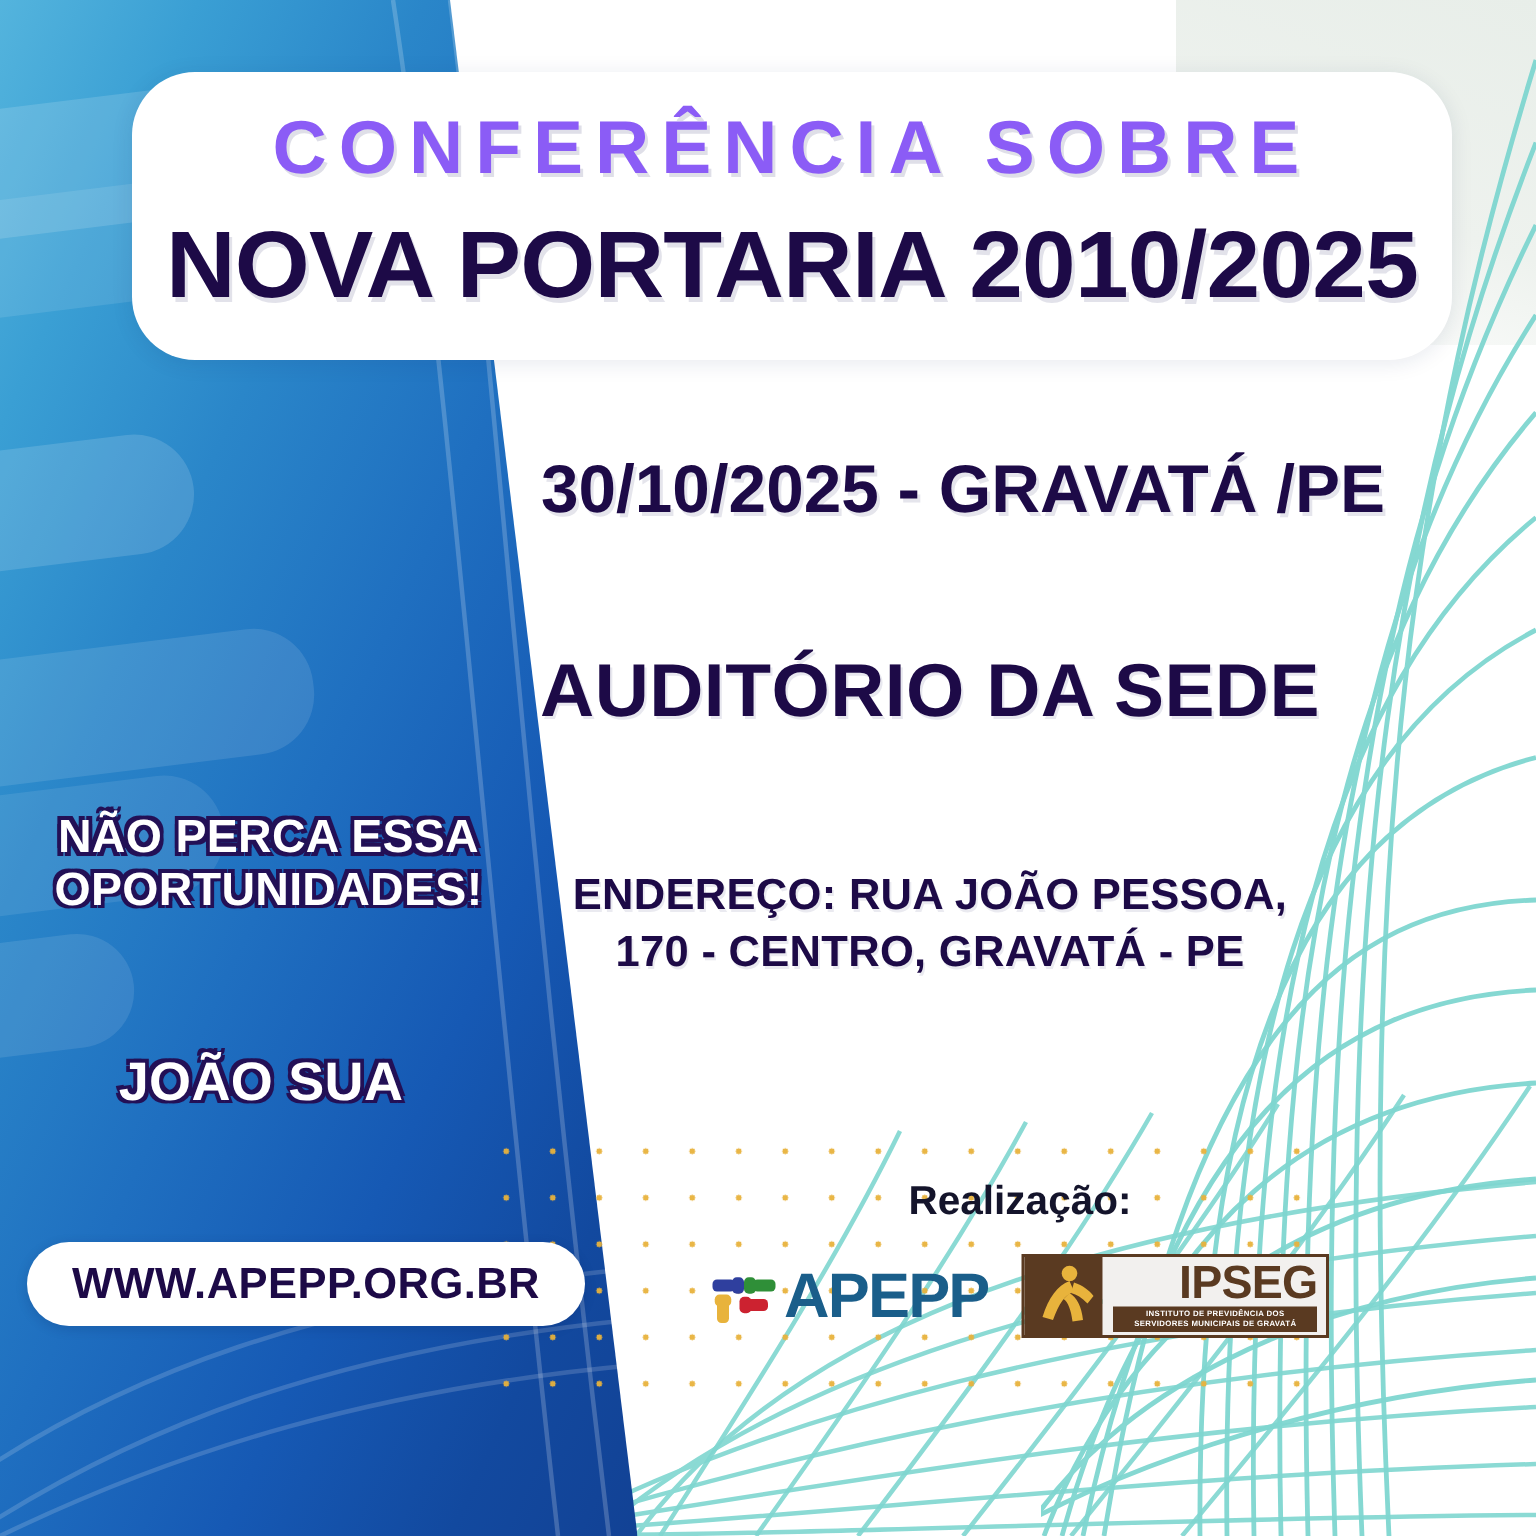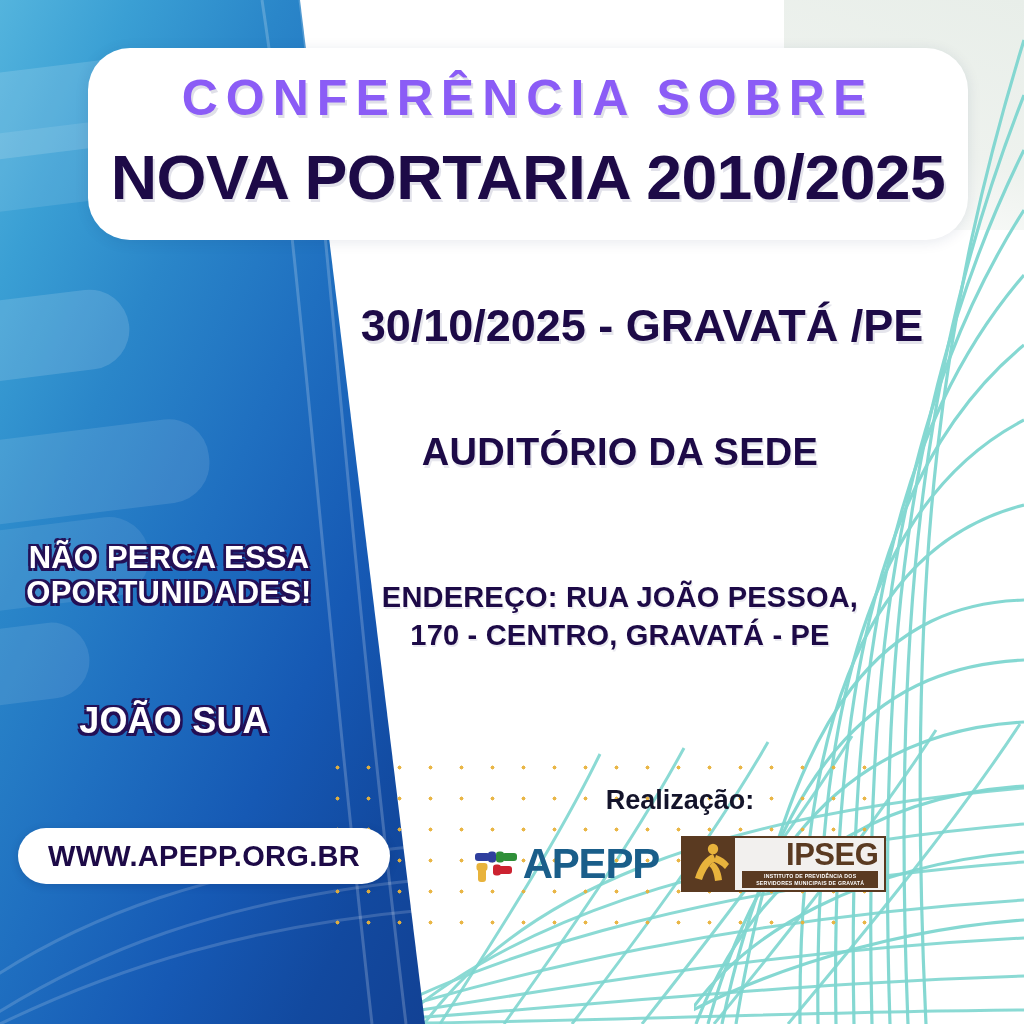--- a/index.html
+++ b/index.html
@@ -158,21 +158,21 @@
     margin-left: 12px;
   }
 
   .t-venue {
     position: absolute;
     left: 300px;
     top: 428px;
     width: 640px;
     text-align: center;
     color: #1d0a47;
-    font-size: 38px;
+    font-size: 50px;
     font-weight: 700;
     line-height: 1.28;
     letter-spacing: 0.3px;
     text-shadow: 1.5px 2.5px 0 rgba(150,150,180,0.22);
   }
 
   .t-address {
     position: absolute;
     left: 300px;
     top: 578px;
@@ -195,21 +195,21 @@
     text-align: center;
     letter-spacing: 0.2px;
     text-shadow:
       -2.5px -2.5px 0 #231056,
        2.5px -2.5px 0 #231056,
       -2.5px  2.5px 0 #231056,
        2.5px  2.5px 0 #231056,
        0 0 3px rgba(35,16,86,0.85);
   }
   .t-callout-1 {
-    left: 4px;
+    left: 14px;
     top: 540px;
     width: 330px;
     font-size: 31px;
   }
   .t-callout-2 {
     left: 24px;
     top: 700px;
     width: 300px;
     font-size: 36px;
   }

